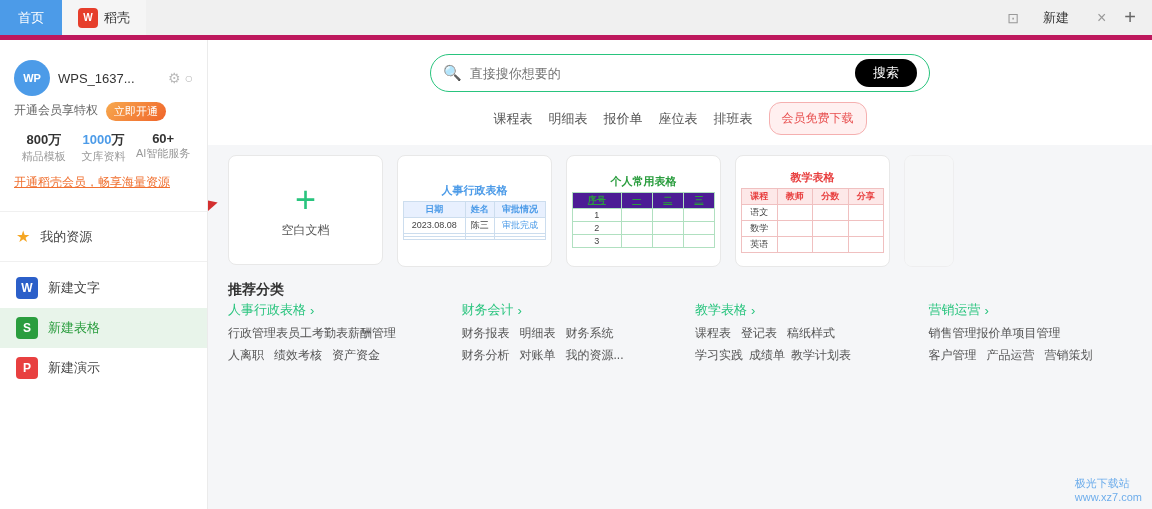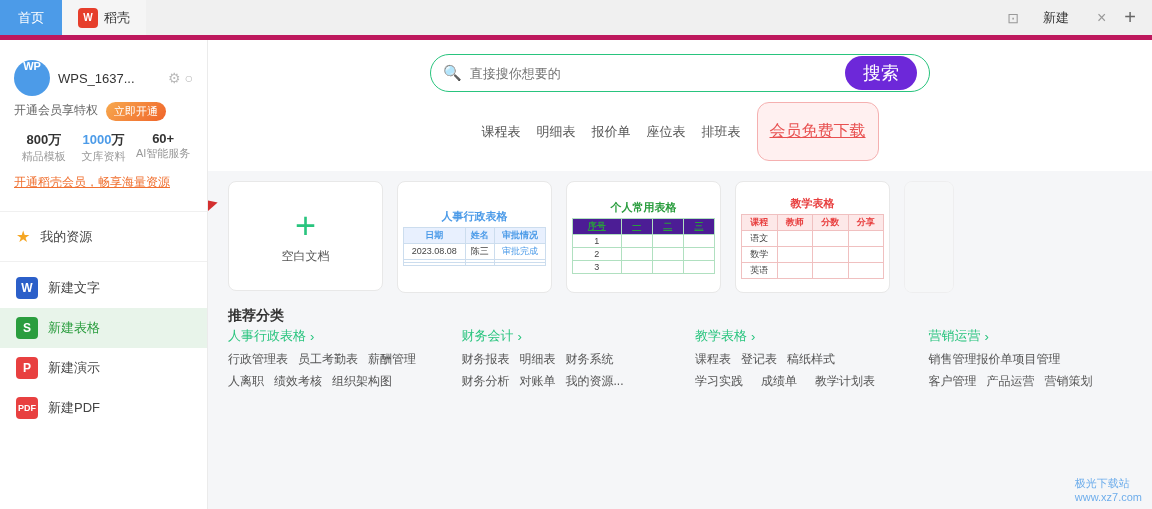--- a/index.html
+++ b/index.html
@@ -11,21 +11,21 @@
     .add-btn { color: #666; font-size: 20px; cursor: pointer; padding: 0 6px; }
     .monitor-icon { color: #999; font-size: 14px; }
 
     
     .main-layout { display: flex; height: 469px; }
 
     
     .sidebar { width: 208px; background: #fff; border-right: 1px solid #ebebeb; display: flex; flex-direction: column; padding: 12px 0; flex-shrink: 0; }
     .user-section { padding: 8px 14px 12px; }
     .user-row { display: flex; align-items: center; gap: 8px; margin-bottom: 6px; }
-    .user-avatar { width: 36px; height: 36px; background: #4c9be8; border-radius: 50%; display: flex; align-items: flex-start; justify-content: center; color: #fff; font-size: 11px; font-weight: bold; flex-shrink: 0; }
+    .user-avatar { width: 36px; height: 36px; background: #4c9be8; border-radius: 50%; display: flex; align-items: center; justify-content: center; color: #fff; font-size: 11px; font-weight: bold; flex-shrink: 0; }
     .user-name { font-size: 13px; color: #333; font-weight: 500; }
     .user-icons { display: flex; gap: 4px; margin-left: auto; }
     .user-icon-btn { color: #bbb; font-size: 14px; }
     .member-row { display: flex; align-items: flex-start; gap: 8px; margin-bottom: 10px; }
     .member-text { font-size: 12px; color: #666; }
     .open-now-btn { background: linear-gradient(135deg, #f7a94e, #f0642a); color: #fff; font-size: 11px; padding: 2px 8px; border-radius: 10px; cursor: pointer; }
     .stats-row { display: flex; gap: 0; margin-bottom: 8px; }
     .stat-item { flex: 1; text-align: center; }
     .stat-num { font-size: 13px; font-weight: bold; color: #333; }
     .stat-num span { color: #4c9be8; }
@@ -43,24 +43,24 @@
     .icon-pdf { background: #e84040; color: #fff; font-size: 10px; font-weight: bold; border-radius: 4px; width: 22px; height: 22px; display: flex; align-items: center; justify-content: center; }
 
     
     .content { flex: 1; overflow: hidden; background: #f5f6f8; }
 
     
     .search-section { background: #fff; padding: 14px 20px 10px; display: flex; flex-direction: column; align-items: center; }
     .search-bar { display: flex; align-items: center; width: 500px; border: 1.5px solid #29c47e; border-radius: 22px; padding: 0 12px; height: 38px; background: #fff; gap: 8px; margin-bottom: 10px; }
     .search-icon { color: #aaa; font-size: 15px; }
     .search-input { flex: 1; border: none; outline: none; font-size: 13px; color: #999; background: transparent; }
-    .search-btn { background: #6d28d9; color: #fff; border: none; border-radius: 18px; padding: 5px 18px; font-size: 18px; cursor: pointer; }
+    .search-btn { background: #000000; color: #fff; border: none; border-radius: 18px; padding: 5px 18px; font-size: 13px; cursor: pointer; }
     .quick-tags { display: flex; gap: 16px; align-items: center; }
     .quick-tag { font-size: 13px; color: #555; cursor: pointer; }
-    .member-download-btn { background: #fff0f0; color: #e85050; font-size: 16px; padding: 18px 12px; border-radius: 12px; border: 1px solid #f5b0b0; cursor: pointer; text-decoration: underline; }
+    .member-download-btn { background: #fff0f0; color: #e85050; font-size: 12px; padding: 7px 12px; border-radius: 12px; border: 1px solid #f5b0b0; cursor: pointer; }
 
     
     .templates-section { padding: 10px 20px; display: flex; gap: 14px; overflow: hidden; }
     .template-card { background: #fff; border-radius: 8px; border: 1px solid #e8e8e8; width: 155px; flex-shrink: 0; display: flex; flex-direction: column; align-items: center; justify-content: center; cursor: pointer; overflow: hidden; }
     .template-card.blank { height: 110px; display: flex; flex-direction: column; align-items: center; justify-content: center; gap: 4px; }
     .blank-plus { color: #29c47e; font-size: 36px; font-weight: 300; line-height: 1; }
     .blank-label { font-size: 12px; color: #555; }
 
     
     .mini-table-wrapper { padding: 6px; width: 155px; }
@@ -159,24 +159,20 @@
       <span>新建文字</span>
     </div>
     <div class="sidebar-item active">
       <div class="icon-s">S</div>
       <span>新建表格</span>
     </div>
     <div class="sidebar-item">
       <div class="icon-p">P</div>
       <span>新建演示</span>
     </div>
-    <div class="sidebar-item">
-      <div class="icon-pdf" style="font-size:9px">PDF</div>
-      <span>新建PDF</span>
-    </div>
   </div>
 
   <div class="content" style="position:relative;">
 
     <div class="search-section">
       <div class="search-bar">
         <span class="search-icon">🔍</span>
         <input class="search-input" type="text" placeholder="直接搜你想要的" style="">
         <button class="search-btn">搜索</button>
       </div>
@@ -309,29 +305,29 @@
     <div class="recommend-section">
       <div class="recommend-title">推荐分类</div>
       <div class="recommend-categories">
 
         <div class="category-col">
           <div class="category-header">
             <span>人事行政表格</span>
             <span>›</span>
           </div>
           <div class="category-items">
-            <div style="display:flex;gap:10px;flex-wrap:wrap;">
+            <div style="display:flex;flex-wrap:wrap;">
               <span class="category-item">行政管理表</span>
               <span class="category-item">员工考勤表</span>
               <span class="category-item">薪酬管理</span>
             </div>
             <div style="display:flex;gap:10px;flex-wrap:wrap;">
               <span class="category-item">人离职</span>
               <span class="category-item">绩效考核</span>
-              <span class="category-item">组织架构图</span>
+              <span class="category-item">资产资金</span>
             </div>
           </div>
         </div>
 
         <div class="category-col">
           <div class="category-header">
             <span>财务会计</span>
             <span>›</span>
           </div>
           <div class="category-items">
@@ -352,21 +348,21 @@
           <div class="category-header">
             <span>教学表格</span>
             <span>›</span>
           </div>
           <div class="category-items">
             <div style="display:flex;gap:10px;flex-wrap:wrap;">
               <span class="category-item">课程表</span>
               <span class="category-item">登记表</span>
               <span class="category-item">稿纸样式</span>
             </div>
-            <div style="display:flex;gap:18px;flex-wrap:wrap;">
+            <div style="display:flex;gap:6px;flex-wrap:wrap;">
               <span class="category-item">学习实践</span>
               <span class="category-item">成绩单</span>
               <span class="category-item">教学计划表</span>
             </div>
           </div>
         </div>
 
         <div class="category-col">
           <div class="category-header">
             <span>营销运营</span>

